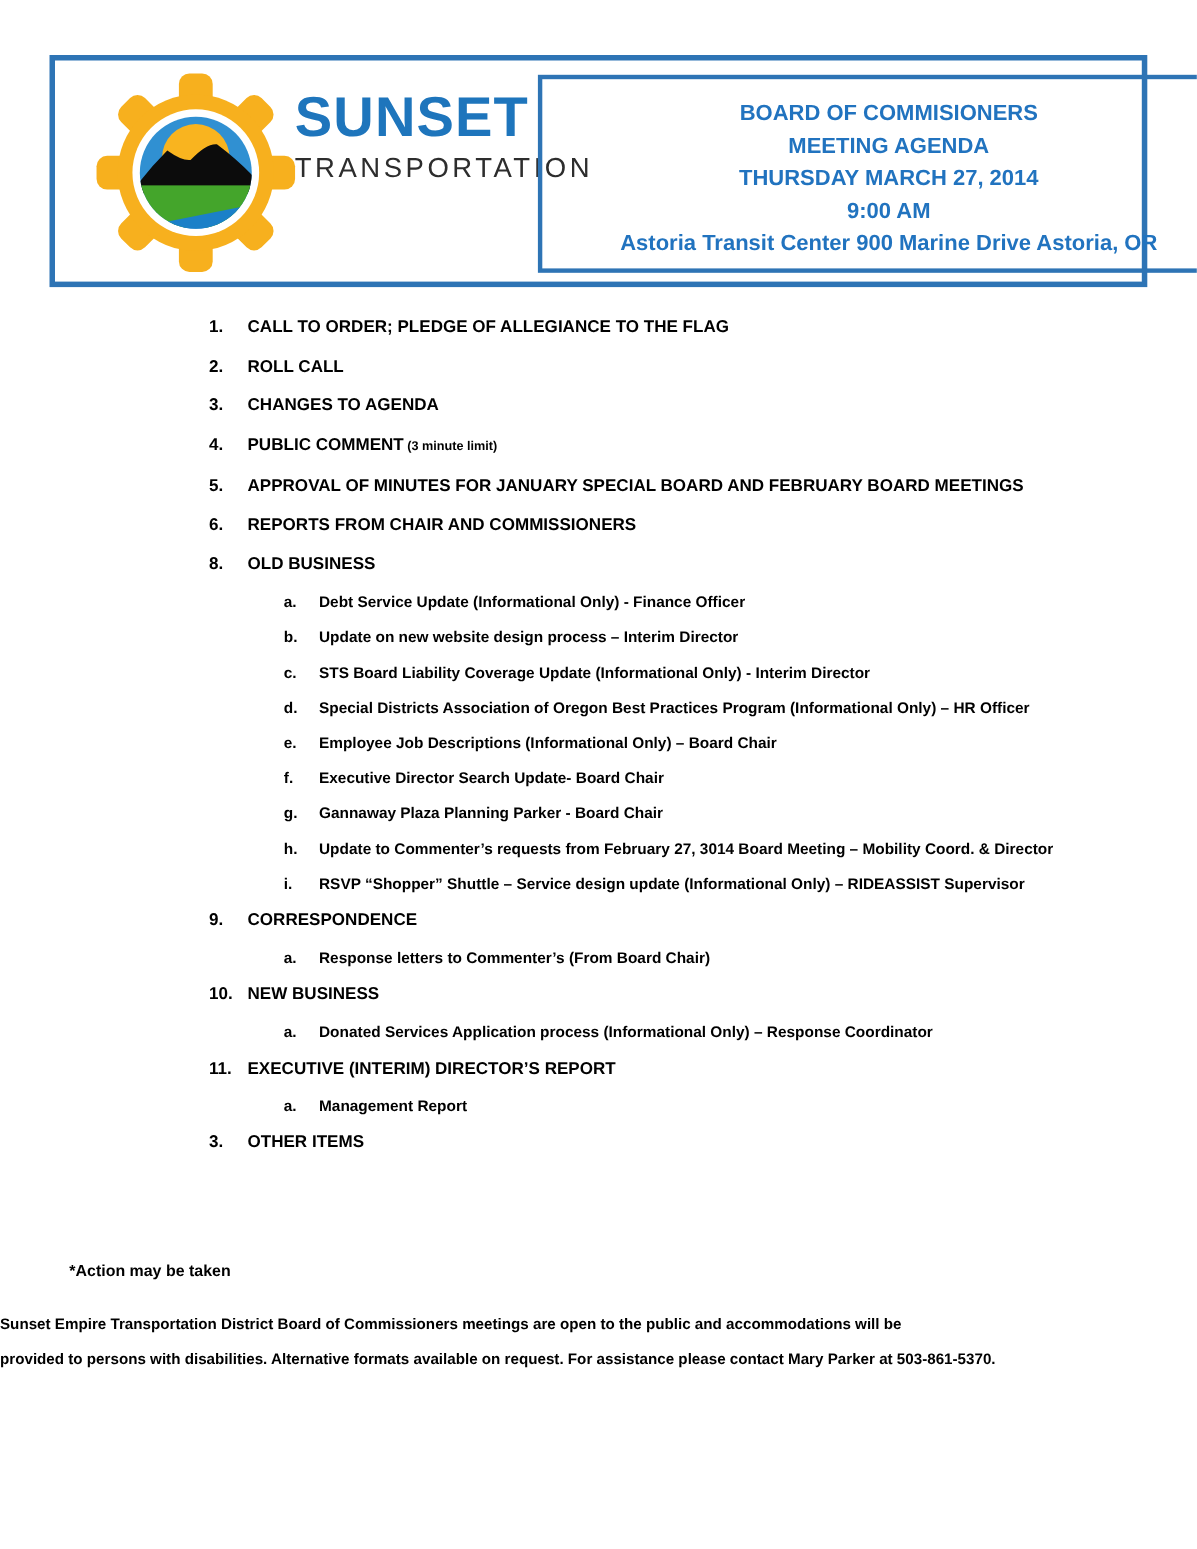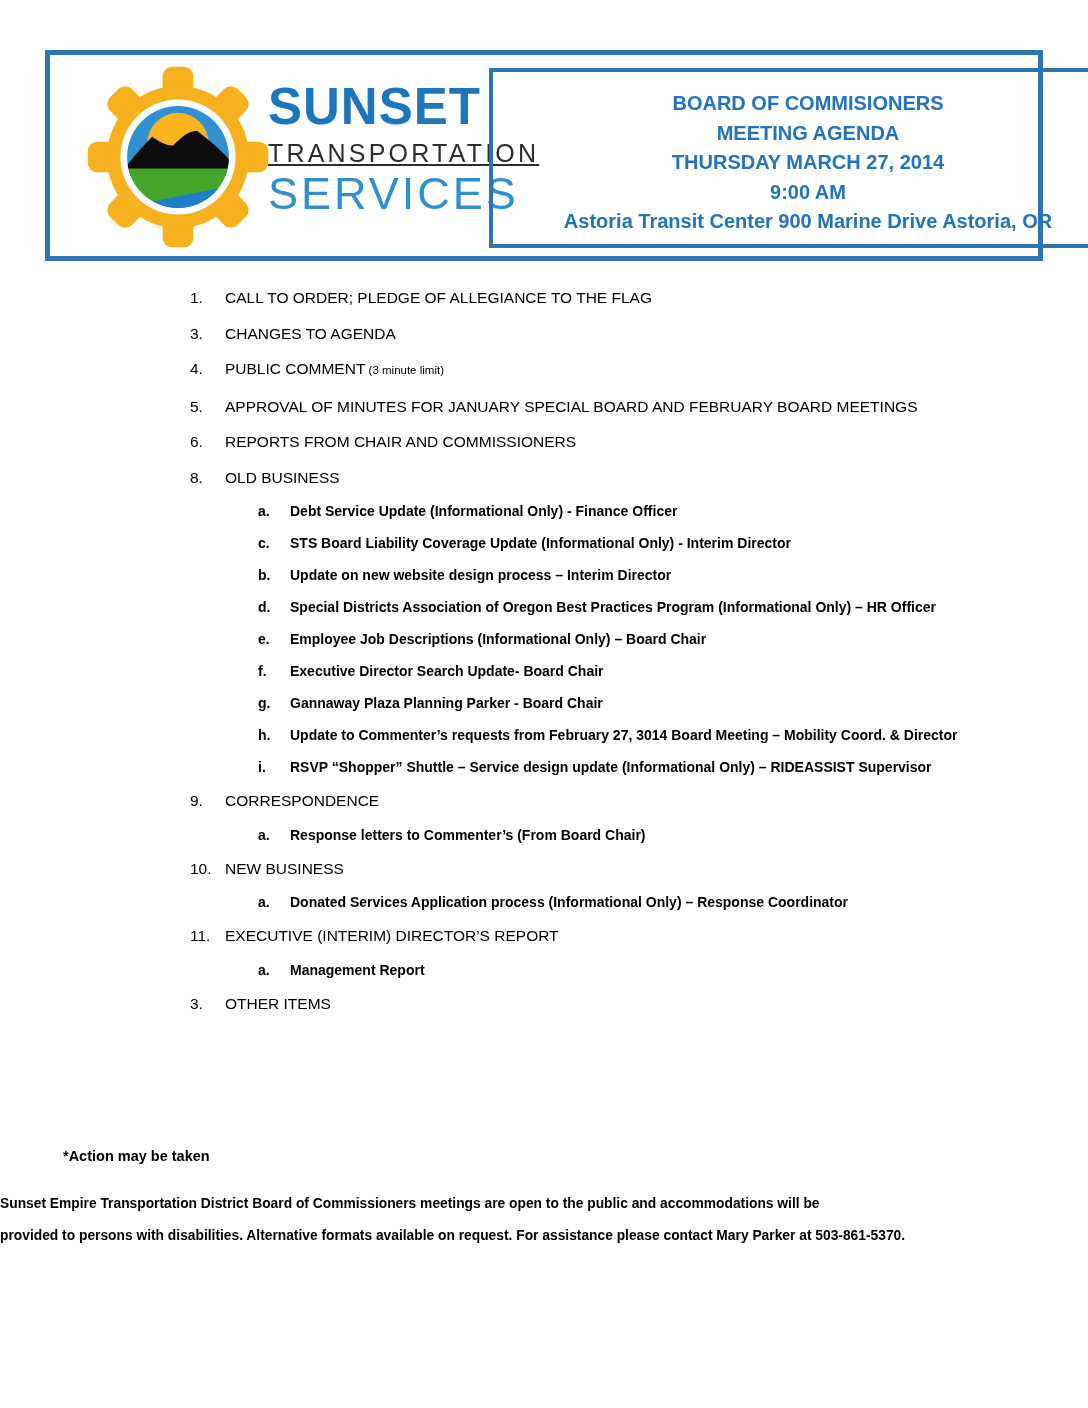--- a/index.html
+++ b/index.html
@@ -24,33 +24,33 @@
     color:var(--text-black);
   }
   
   .header-box{
     position:absolute;left:45px;top:50px;width:998px;height:211px;
     border:5px solid var(--border-blue);background:#fff;
   }
   .logo-icon{position:absolute;left:32px;top:6px;width:192px;height:192px;}
   .logo-text{position:absolute;left:218px;top:26px;line-height:1;}
   .logo-line1{font-size:51px;font-weight:800;color:var(--logo-blue-bold);letter-spacing:1px;}
-  .logo-line2{font-size:25px;font-weight:500;color:var(--logo-gray);letter-spacing:3.2px;margin-top:9px;text-decoration:underline;}
+  .logo-line2{font-size:25px;font-weight:500;color:var(--logo-gray);letter-spacing:3.2px;margin-top:9px;}
   .logo-line3{font-size:45px;font-weight:400;color:var(--logo-blue-light);letter-spacing:3px;margin-top:5px;}
   .meeting-box{
     position:absolute;left:439px;top:13px;width:638px;height:180px;
     border:4px solid var(--border-blue);
     text-align:center;color:var(--header-text-blue);
     padding-top:17px;
   }
   .meeting-box .line{font-weight:700;font-size:20px;line-height:29.5px;white-space:nowrap;}
   .meeting-box .line.title{font-size:20px;}
   
   .agenda{position:absolute;left:190px;top:288px;width:880px;}
-  .a-item{font-weight:400;font-size:15.5px;line-height:19px;margin-bottom:16.5px;white-space:nowrap;}
+  .a-item{font-weight:700;font-size:15.5px;line-height:19px;margin-bottom:16.5px;white-space:nowrap;}
   .a-num{display:inline-block;width:35px;}
   .a-note{font-size:11.5px;}
   .a-sub{margin:15px 0 15px 68px;}
   .s-row{font-weight:700;font-size:14px;line-height:17px;margin-bottom:15px;white-space:nowrap;}
   .s-letter{display:inline-block;width:32px;}
   
   .footnote{position:absolute;left:63px;top:1148px;font-weight:700;font-size:14.5px;}
   .footer-line{position:absolute;left:0;width:1088px;text-align:left;font-weight:700;font-size:13.8px;white-space:nowrap;}
   .footer-line.l1{top:1196px;}
   .footer-line.l2{top:1228px;}
@@ -97,43 +97,43 @@
       <circle cx="100" cy="86" r="32" fill="var(--sun-yellow)"></circle>
       <path d="M44,112 Q58,94 73,79 Q87,89 95,88 Q110,72 120,73 Q140,88 156,105 L156,120 L44,120 Z" fill="var(--mountain-black)"></path>
       <rect x="40" y="112" width="120" height="40" fill="var(--grass-green)"></rect>
       <path d="M40,153 L160,129 L160,165 L40,165 Z" fill="var(--water-blue)"></path>
     </g>
   </svg>
 
   <div class="logo-text">
     <div class="logo-line1">SUNSET</div>
     <div class="logo-line2">TRANSPORTATION</div>
-    <div class="logo-line3">SERVICES</div>
   </div>
 
   <div class="meeting-box">
     <div class="line title">BOARD OF COMMISIONERS</div>
     <div class="line">MEETING AGENDA</div>
     <div class="line">THURSDAY MARCH 27, 2014</div>
     <div class="line">9:00 AM</div>
     <div class="line">Astoria Transit Center 900 Marine Drive Astoria, OR</div>
   </div>
 </div>
 
 <div class="agenda">
     <div class="a-item"><span class="a-num">1.</span><span>CALL TO ORDER; PLEDGE OF ALLEGIANCE TO THE FLAG</span></div>
+    <div class="a-item"><span class="a-num">2.</span><span>ROLL CALL</span></div>
     <div class="a-item"><span class="a-num">3.</span><span>CHANGES TO AGENDA</span></div>
     <div class="a-item"><span class="a-num">4.</span><span>PUBLIC COMMENT</span><span class="a-note"> (3 minute limit)</span></div>
     <div class="a-item"><span class="a-num">5.</span><span>APPROVAL OF MINUTES FOR JANUARY SPECIAL BOARD AND FEBRUARY BOARD MEETINGS</span></div>
     <div class="a-item"><span class="a-num">6.</span><span>REPORTS FROM CHAIR AND COMMISSIONERS</span></div>
     <div class="a-item"><span class="a-num">8.</span><span>OLD BUSINESS</span></div>
     <div class="a-sub">
       <div class="s-row"><span class="s-letter">a.</span><span>Debt Service Update (Informational Only) - Finance Officer</span></div>
+      <div class="s-row"><span class="s-letter">b.</span><span>Update on new website design process – Interim Director</span></div>
       <div class="s-row"><span class="s-letter">c.</span><span>STS Board Liability Coverage Update (Informational Only) - Interim Director</span></div>
-      <div class="s-row"><span class="s-letter">b.</span><span>Update on new website design process – Interim Director</span></div>
       <div class="s-row"><span class="s-letter">d.</span><span>Special Districts Association of Oregon Best Practices Program (Informational Only) – HR Officer</span></div>
       <div class="s-row"><span class="s-letter">e.</span><span>Employee Job Descriptions (Informational Only) – Board Chair</span></div>
       <div class="s-row"><span class="s-letter">f.</span><span>Executive Director Search Update- Board Chair</span></div>
       <div class="s-row"><span class="s-letter">g.</span><span>Gannaway Plaza Planning Parker - Board Chair</span></div>
       <div class="s-row"><span class="s-letter">h.</span><span>Update to Commenter’s requests from February 27, 3014 Board Meeting – Mobility Coord. &amp; Director</span></div>
       <div class="s-row"><span class="s-letter">i.</span><span>RSVP “Shopper” Shuttle – Service design update (Informational Only) – RIDEASSIST Supervisor</span></div>
     </div>
     <div class="a-item"><span class="a-num">9.</span><span>CORRESPONDENCE</span></div>
     <div class="a-sub">
       <div class="s-row"><span class="s-letter">a.</span><span>Response letters to Commenter’s (From Board Chair)</span></div>

